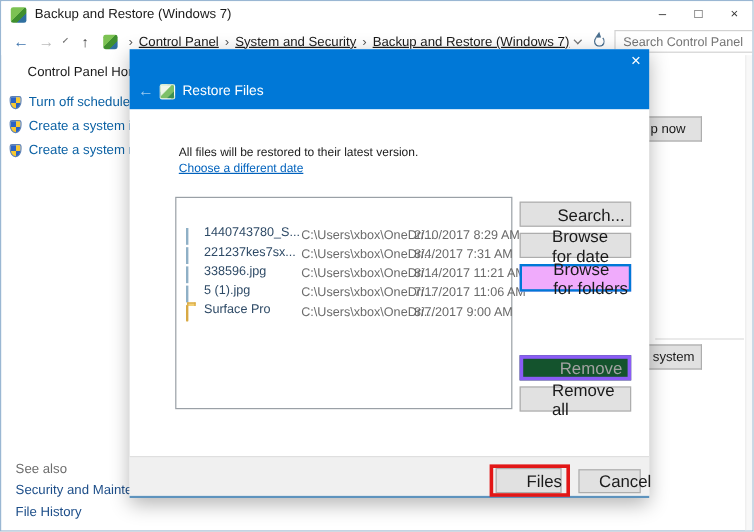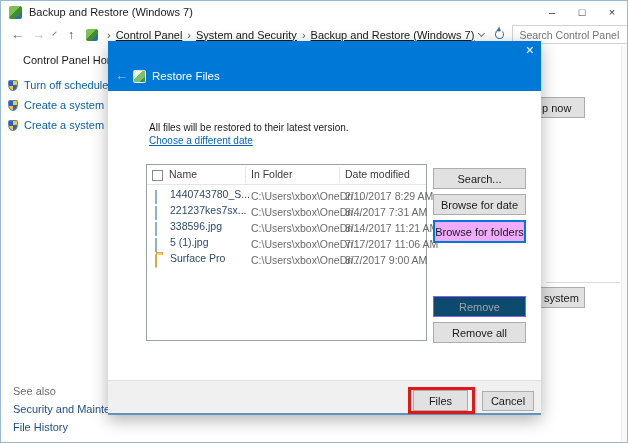--- a/index.html
+++ b/index.html
@@ -97,26 +97,26 @@
               background:linear-gradient(180deg,#cfe9f7 0 60%,#9fd08a 60% 100%); }
   .folder-icon { width:13px; height:10px; background:linear-gradient(#ffe9a2,#f6cd66);
                  border:1px solid #d8a944; border-radius:1px; position:relative; }
   .folder-icon::before { content:""; position:absolute; top:-3px; left:0; width:5px; height:2px;
                  background:#f3d074; border:1px solid #d8a944; border-bottom:none; }
   .r-name { position:absolute; left:23px; top:0; color:#2e4a66; white-space:nowrap; }
   .r-folder { position:absolute; left:104px; top:2px; color:#6a6a6a; white-space:nowrap; }
   .r-date { position:absolute; left:198px; top:2px; color:#6a6a6a; white-space:nowrap; }
 
   
-  .btn { background:#e1e1e1; border:1px solid #adadad; font-size:11px; color:#1a1a1a;
-         display:flex; align-items:center; justify-content:center; }
+  .btn { background:#e1e1e1; border:1px solid #adadad; font-size:14px; color:#1a1a1a;
+         display:flex; align-items:center; justify-content:center;padding-left:26px; }
   .side-btn { position:absolute; left:325px; width:93px; height:21px; }
   .b-search { top:127px; } .b-bfiles { top:153px; }
   .b-bfolders { top:179px; height:23px; border:2px solid #0078d7; background:#f0abfc; }
-  .b-remove { top:255px; background:#0c4a6e; border:1px solid #8b5cf6; color:#a3a3a3; }
+  .b-remove { top:255px; background:#14532d; border:3px solid #8b5cf6; color:#a3a3a3; }
   .b-removeall { top:281px; }
 
   
   .dlg-footer { position:absolute; left:0; right:0; bottom:0; height:33px; background:#f0f0f0;
                 border-top:1px solid #dfdfdf; }
   .b-next { position:absolute; left:305px; top:349px; width:55px; height:21px; }
   .b-cancel { position:absolute; left:374px; top:350px; width:52px; height:20px; }
   .annotation { position:absolute; left:300px; top:346px; width:67px; height:27px;
                 border:3px solid #e21717; pointer-events:none; }
 </style>
@@ -186,28 +186,20 @@
       <span class="dlg-close">×</span>
       <span class="dlg-back">←</span>
       <span class="restore-icon"></span>
       <span class="dlg-title">Restore Files</span>
     </div>
 
     <div class="dlg-note">All files will be restored to their latest version.</div>
     <div class="dlg-link">Choose a different date</div>
 
     <div class="listbox">
-      <div class="lb-header">
-        <span class="checkbox"></span>
-        <span class="h-name">Name</span>
-        <span class="h-folder">In Folder</span>
-        <span class="h-date">Date modified</span>
-        <span class="lb-col-sep" style="left:98px;"></span>
-        <span class="lb-col-sep" style="left:192px;"></span>
-      </div>
 
       <div class="lb-row" style="top:23px;">
         <span class="r-icon"><span class="img-icon"></span></span>
         <span class="r-name">1440743780_S...</span>
         <span class="r-folder">C:\Users\xbox\OneDri...</span>
         <span class="r-date">2/10/2017 8:29 AM</span>
       </div>
       <div class="lb-row" style="top:39px;">
         <span class="r-icon"><span class="img-icon"></span></span>
         <span class="r-name">221237kes7sx...</span>

